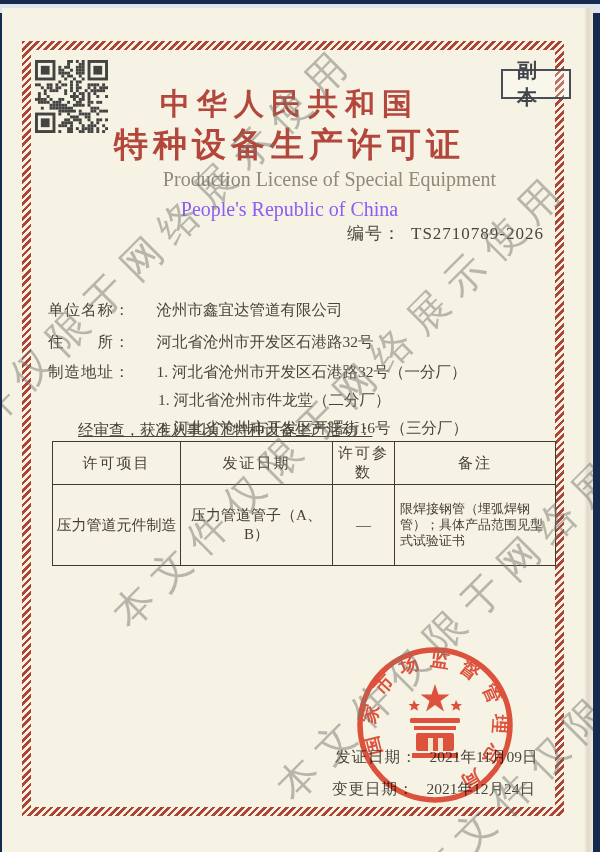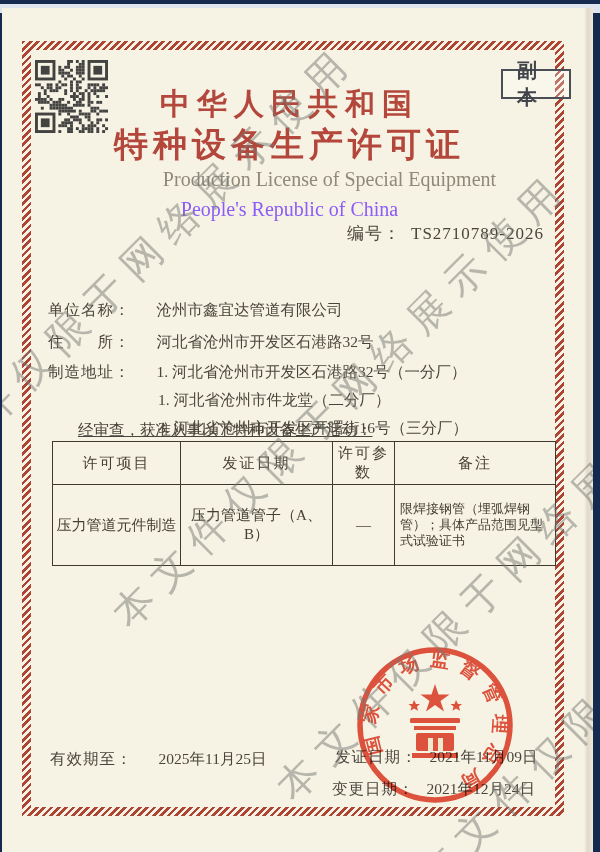--- a/index.html
+++ b/index.html
@@ -321,23 +321,20 @@
       </tr>
       <tr>
         <td>压力管道元件制造</td>
         <td>压力管道管子（A、B）</td>
         <td>—</td>
         <td class="remark">限焊接钢管（埋弧焊钢管）；具体产品范围见型式试验证书</td>
       </tr>
     </tbody>
       </table>
 
-    <div class="foot" style="left:48px;top:741px;">
-      <span class="lbl">有效期至：</span><span class="gap8"></span><span>2025年11月25日</span>
-    </div>
     <div class="foot" style="left:333px;top:739px;">
       <span class="lbl">发证日期：</span><span style="display:inline-block;width:12px;"></span><span>2021年11月09日</span>
     </div>
     <div class="foot" style="left:330px;top:771px;">
       <span class="lbl">变更日期：</span><span style="display:inline-block;width:12px;"></span><span>2021年12月24日</span>
     </div>
 
     <svg class="seal" viewBox="0 0 162 162">
       <circle cx="81" cy="81" r="75" fill="none" stroke="#e0432e" stroke-width="5.5"></circle>
       <defs>

